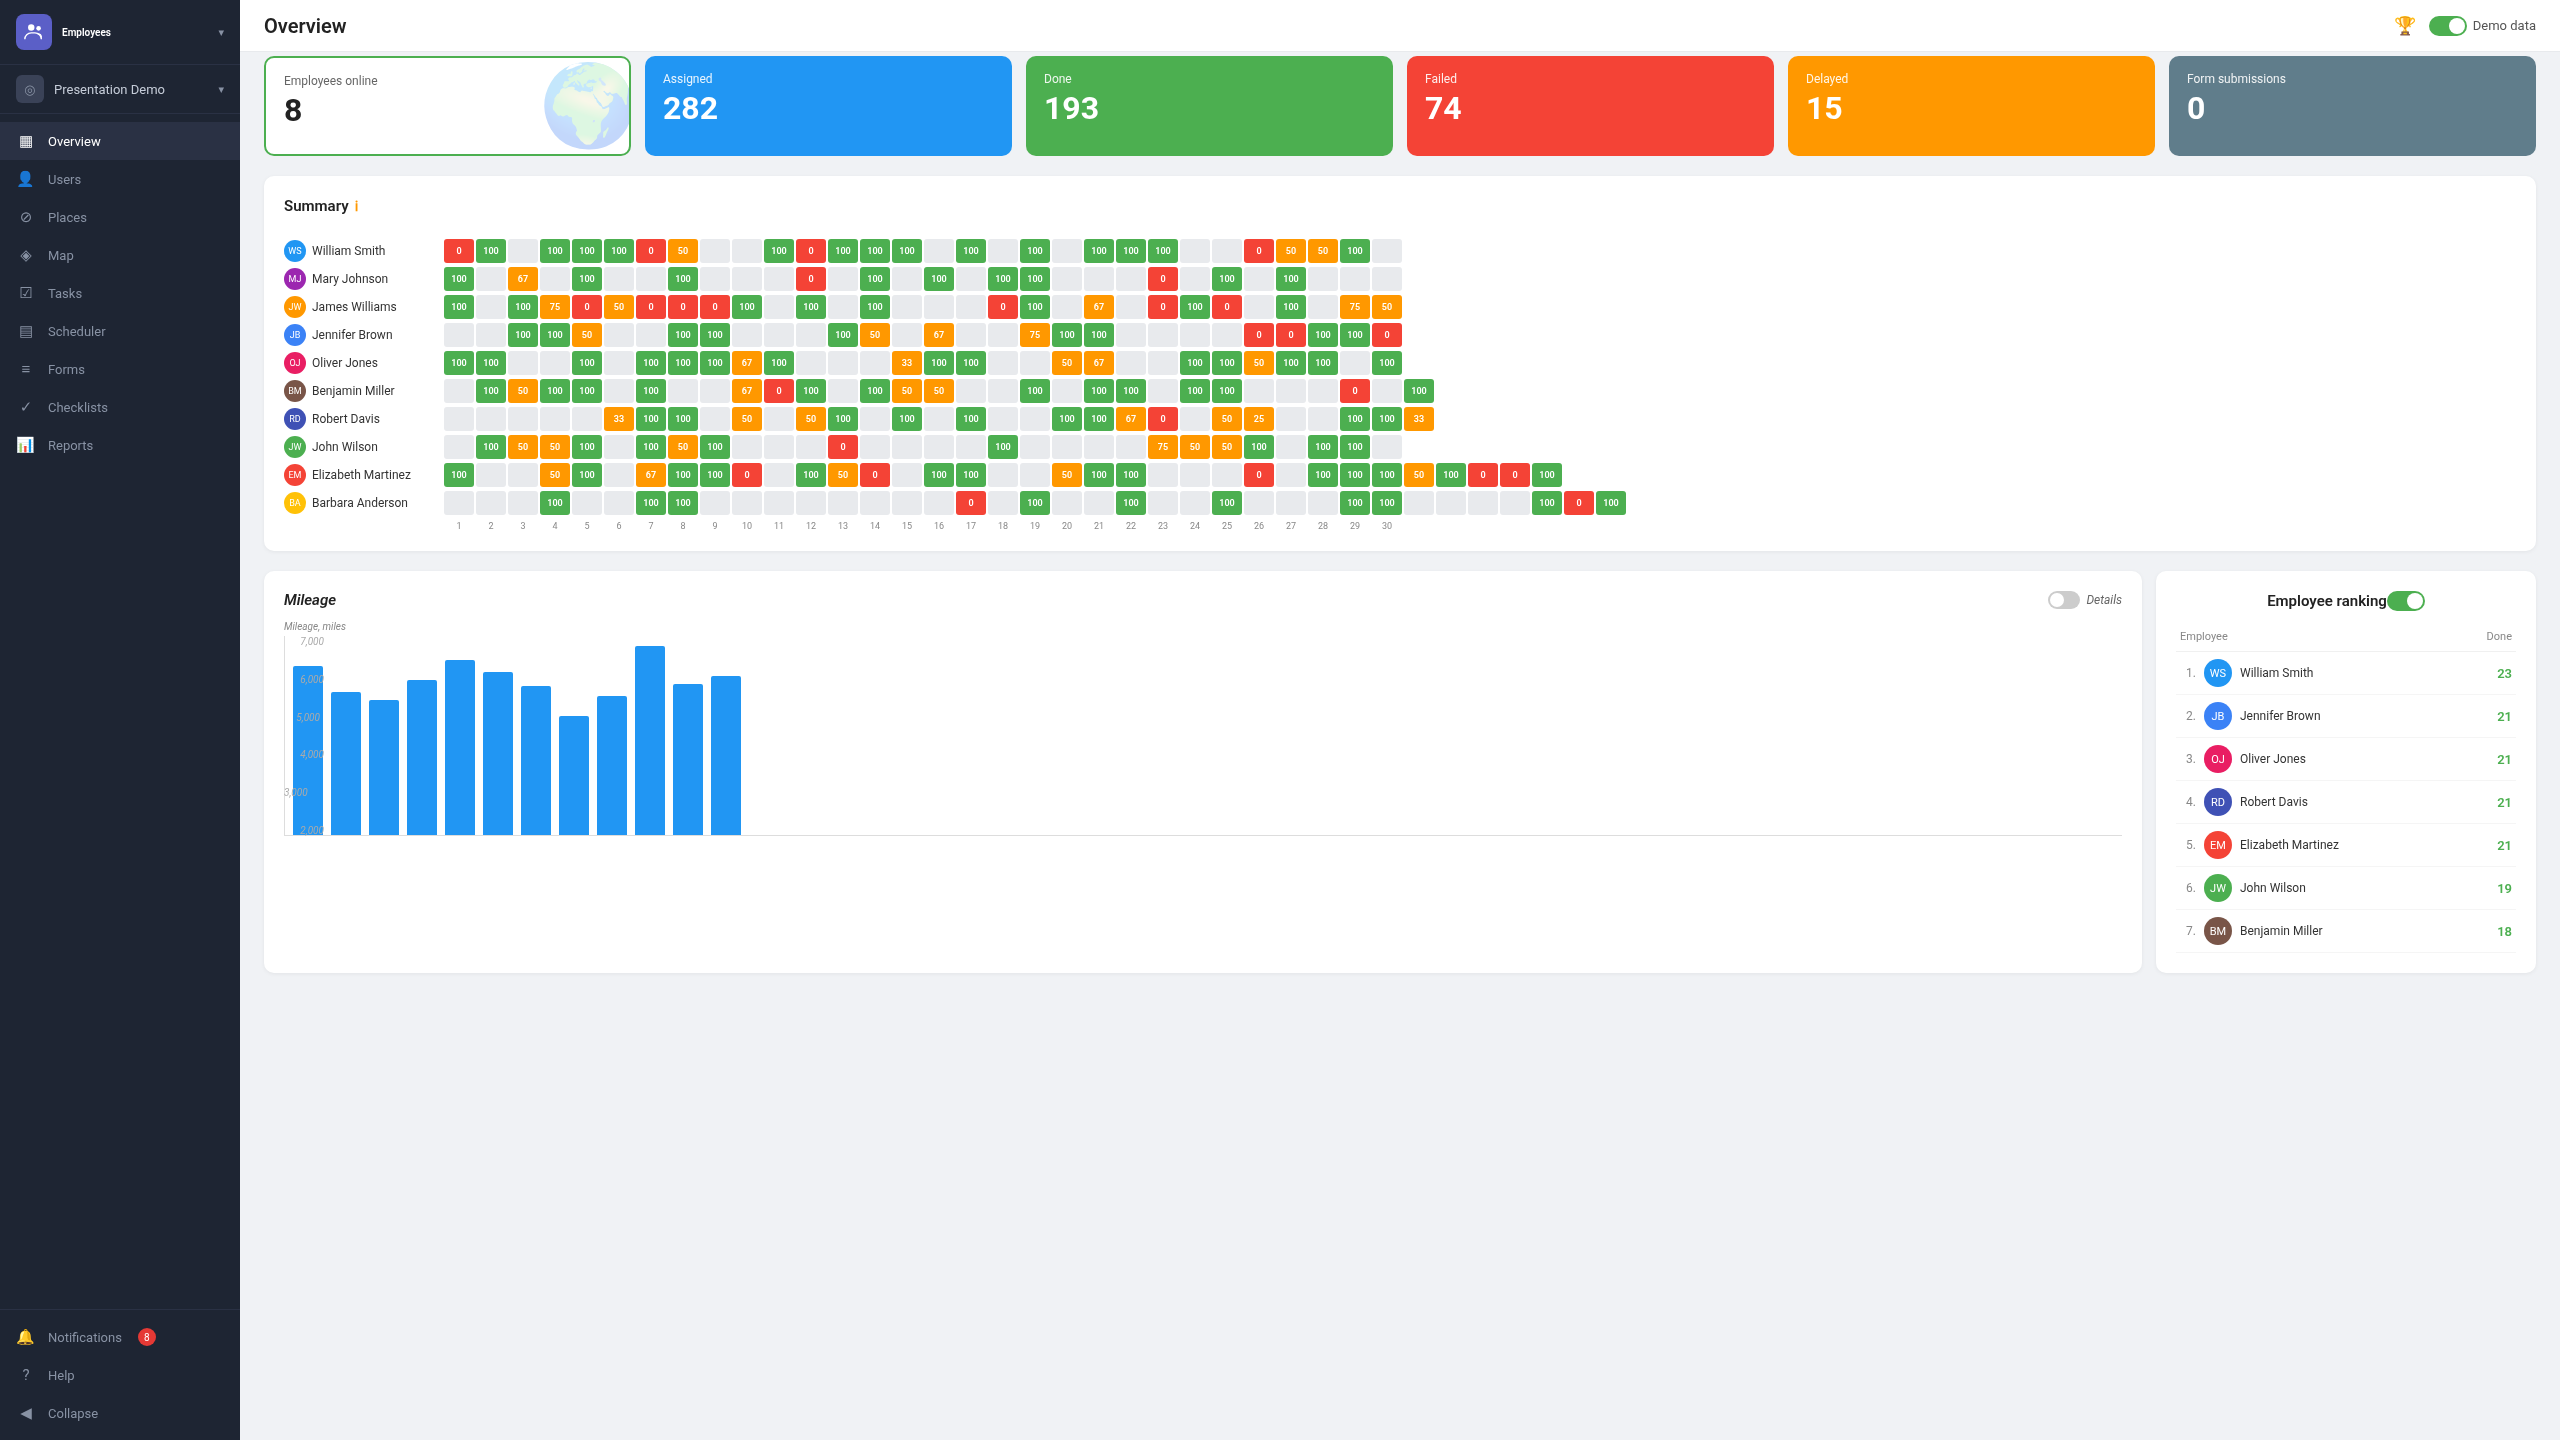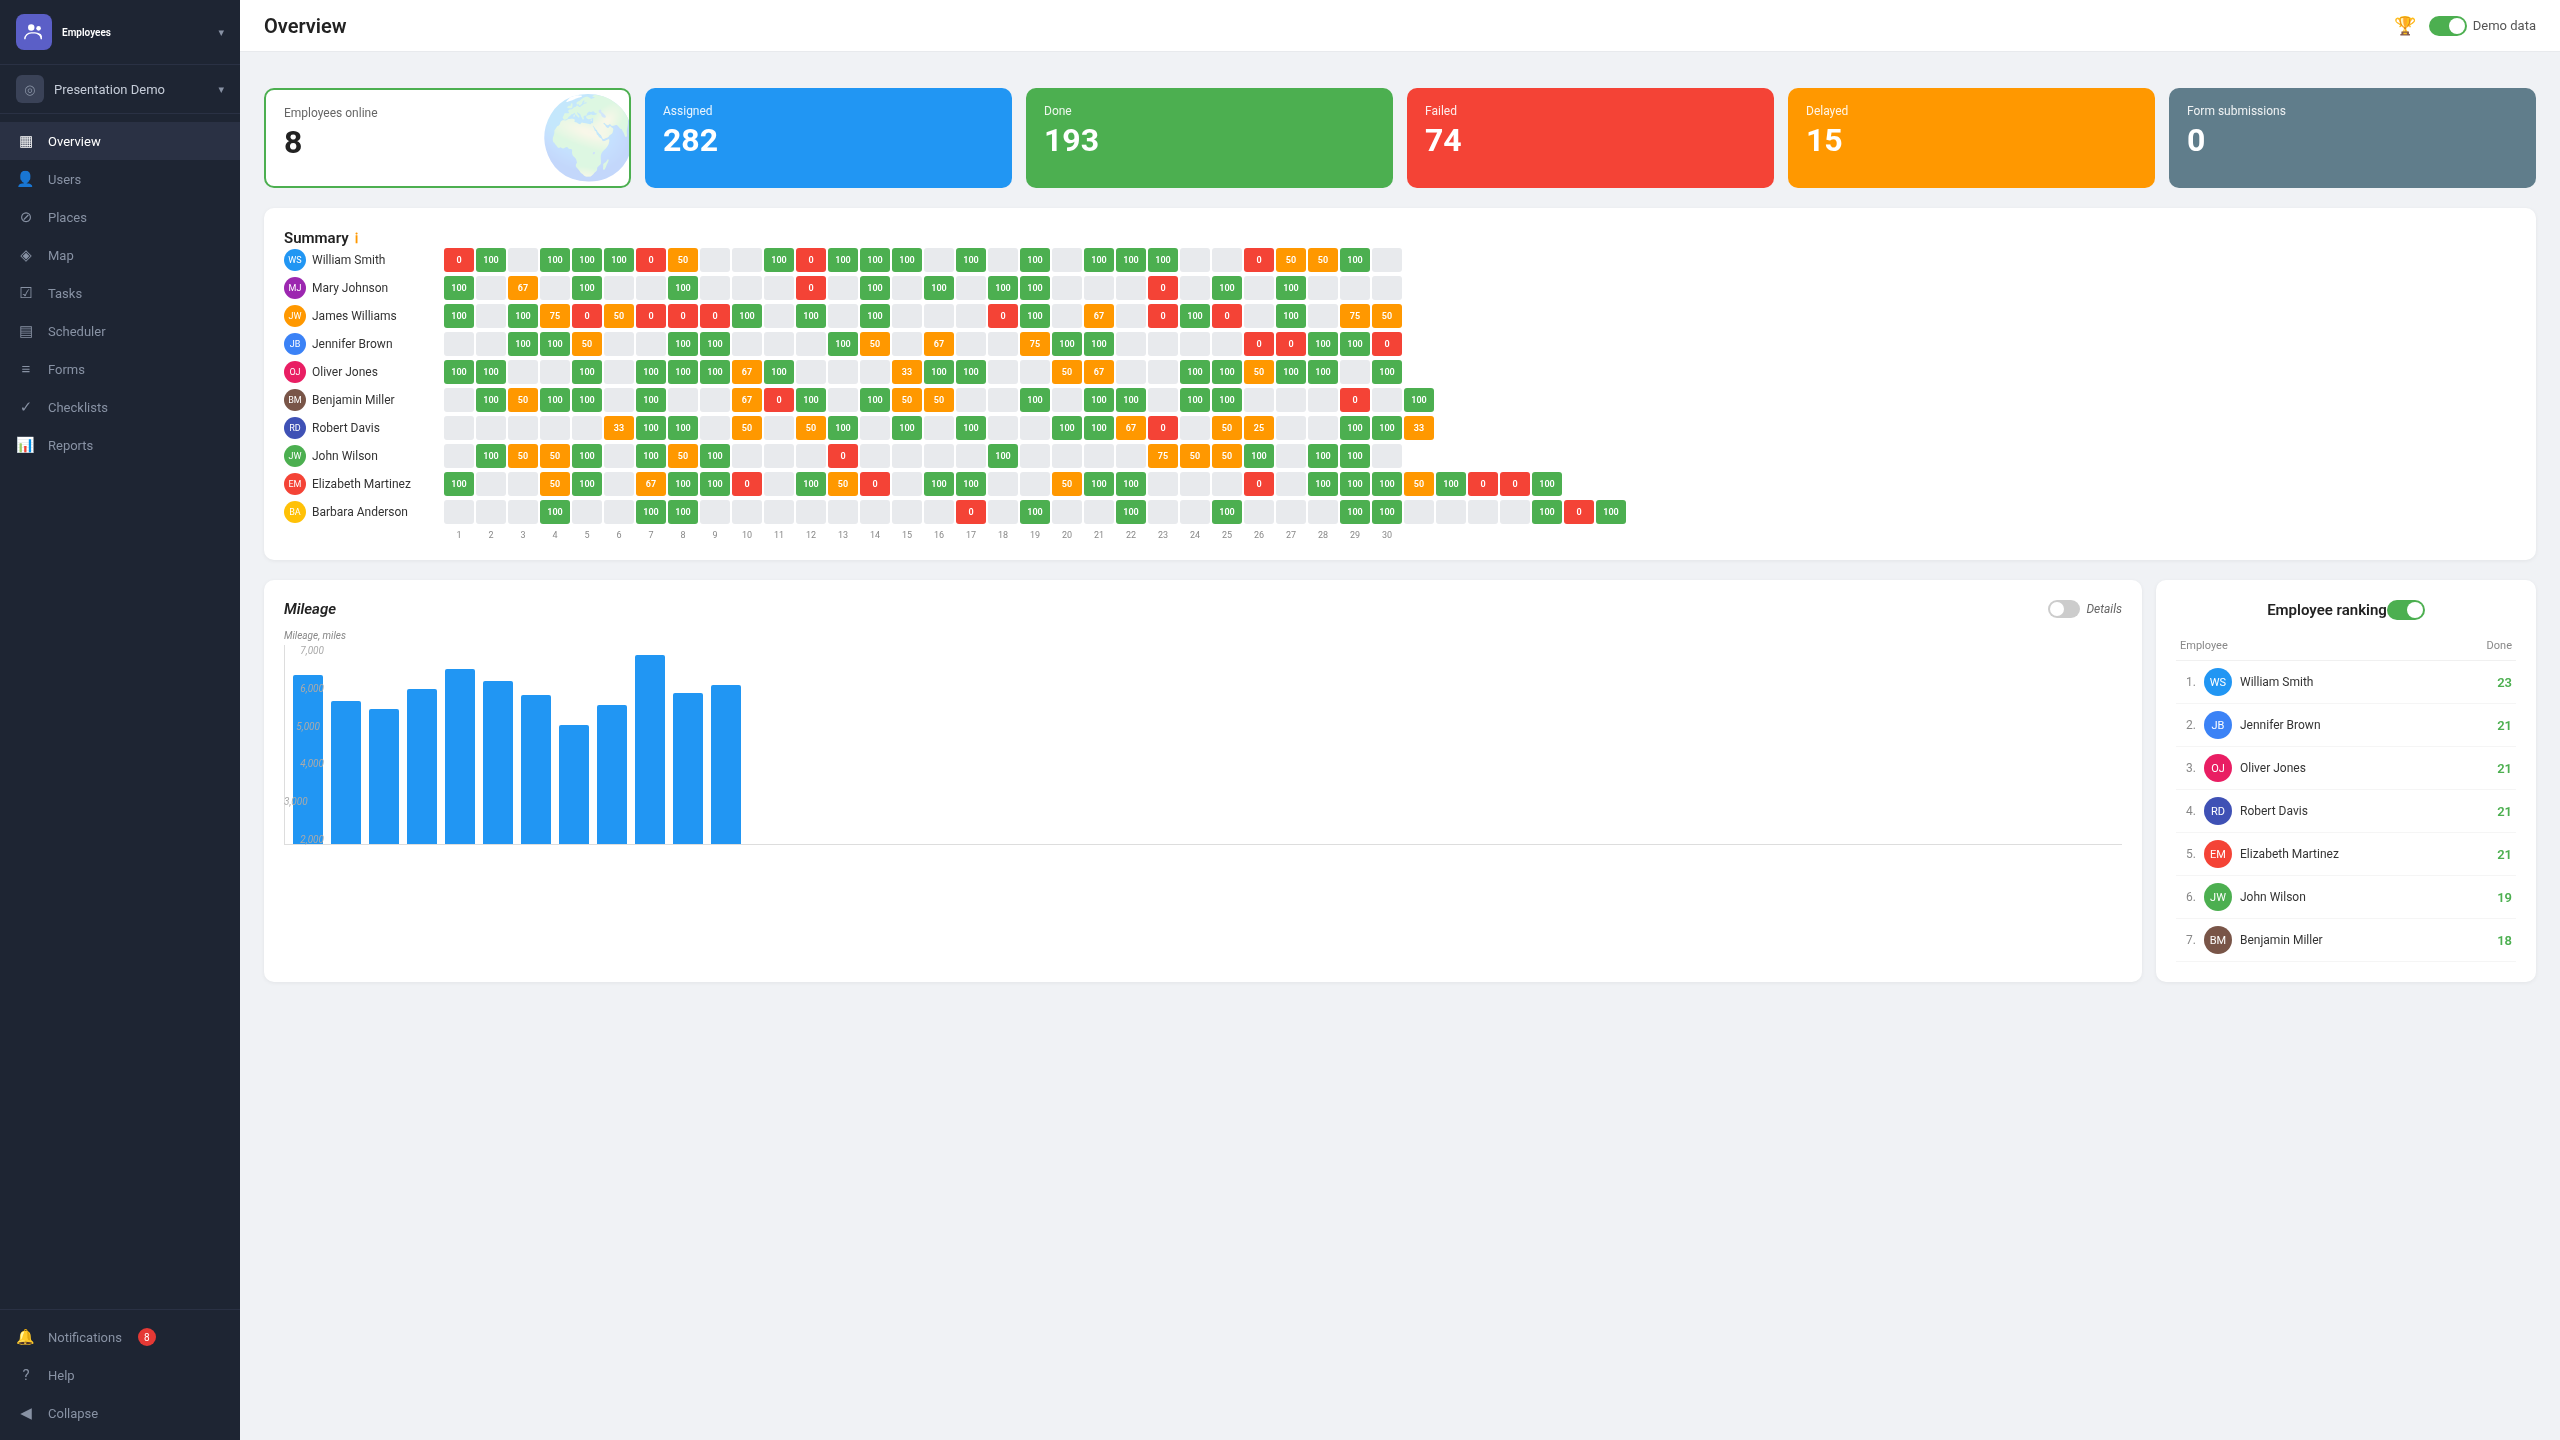--- a/index.html
+++ b/index.html
@@ -26,41 +26,41 @@
     #main { flex: 1; display: flex; flex-direction: column; overflow: hidden; }
     .topbar { background: #fff; padding: 0 24px; height: 52px; display: flex; align-items: center; justify-content: space-between; border-bottom: 1px solid #e8eaed; flex-shrink: 0; }
     .topbar-title { font-size: 20px; font-weight: 600; color: #222; }
     .topbar-right { display: flex; align-items: center; gap: 12px; }
     .demo-badge { display: flex; align-items: center; gap: 6px; font-size: 13px; color: #555; }
     .toggle-on { width: 38px; height: 20px; background: #4caf50; border-radius: 10px; position: relative; }
     .toggle-on::after { content: ''; position: absolute; width: 16px; height: 16px; background: white; border-radius: 50%; top: 2px; right: 2px; }
     .trophy-icon { font-size: 18px; }
 
     
-    .content { flex: 1; overflow-y: auto; padding: 36px 24px; }
+    .content { flex: 1; overflow-y: auto; padding: 4px 24px; }
 
     
     .stat-cards { display: grid; grid-template-columns: repeat(6, 1fr); gap: 14px; margin-bottom: 20px; }
     .stat-card { border-radius: 10px; padding: 16px 18px; color: white; position: relative; overflow: hidden; min-height: 100px; }
     .stat-card-label { font-size: 12px; opacity: 0.9; margin-bottom: 6px; }
     .stat-card-value { font-size: 32px; font-weight: 700; line-height: 1; }
     .stat-card-bg { position: absolute; right: -10px; top: 50%; transform: translateY(-50%); opacity: 0.25; font-size: 80px; }
     .card-green-light { background: #fff; border: 2px solid #4caf50; color: #333; }
     .card-green-light .stat-card-label { color: #555; }
     .card-green-light .stat-card-value { color: #222; }
     .card-green-light .stat-card-bg { color: #4caf50; }
     .card-blue { background: #2196f3; }
     .card-green { background: #4caf50; }
     .card-red { background: #f44336; }
     .card-orange { background: #ff9800; }
     .card-slate { background: #607d8b; }
 
     
     .section-card { background: #fff; border-radius: 10px; padding: 20px; margin-bottom: 20px; box-shadow: 0 1px 4px rgba(0,0,0,0.06); }
-    .section-title { font-size: 15px; font-weight: 600; color: #222; display: flex; align-items: center; gap: 6px; margin-bottom: 1px; }
+    .section-title { font-size: 15px; font-weight: 600; color: #222; display: flex; align-items: center; gap: 6px; margin-bottom: 24px; }
     .section-title-icon { color: #ff9800; font-size: 14px; }
     .summary-row { display: flex; align-items: center; margin-bottom: 4px; gap: 0; }
     .employee-name { width: 160px; font-size: 12px; color: #333; display: flex; align-items: center; gap: 6px; flex-shrink: 0; }
     .employee-avatar { width: 22px; height: 22px; border-radius: 50%; background: #ccc; flex-shrink: 0; display: flex; align-items: center; justify-content: center; font-size: 9px; color: white; }
     .cells-container { display: flex; flex: 1; gap: 2px; flex-wrap: nowrap; }
     .cell { width: 30px; height: 24px; border-radius: 3px; display: flex; align-items: center; justify-content: center; font-size: 9px; font-weight: 600; flex-shrink: 0; }
     .cell-green { background: #4caf50; color: white; }
     .cell-red { background: #f44336; color: white; }
     .cell-yellow { background: #ff9800; color: white; }
     .cell-empty { background: #e8eaed; }

